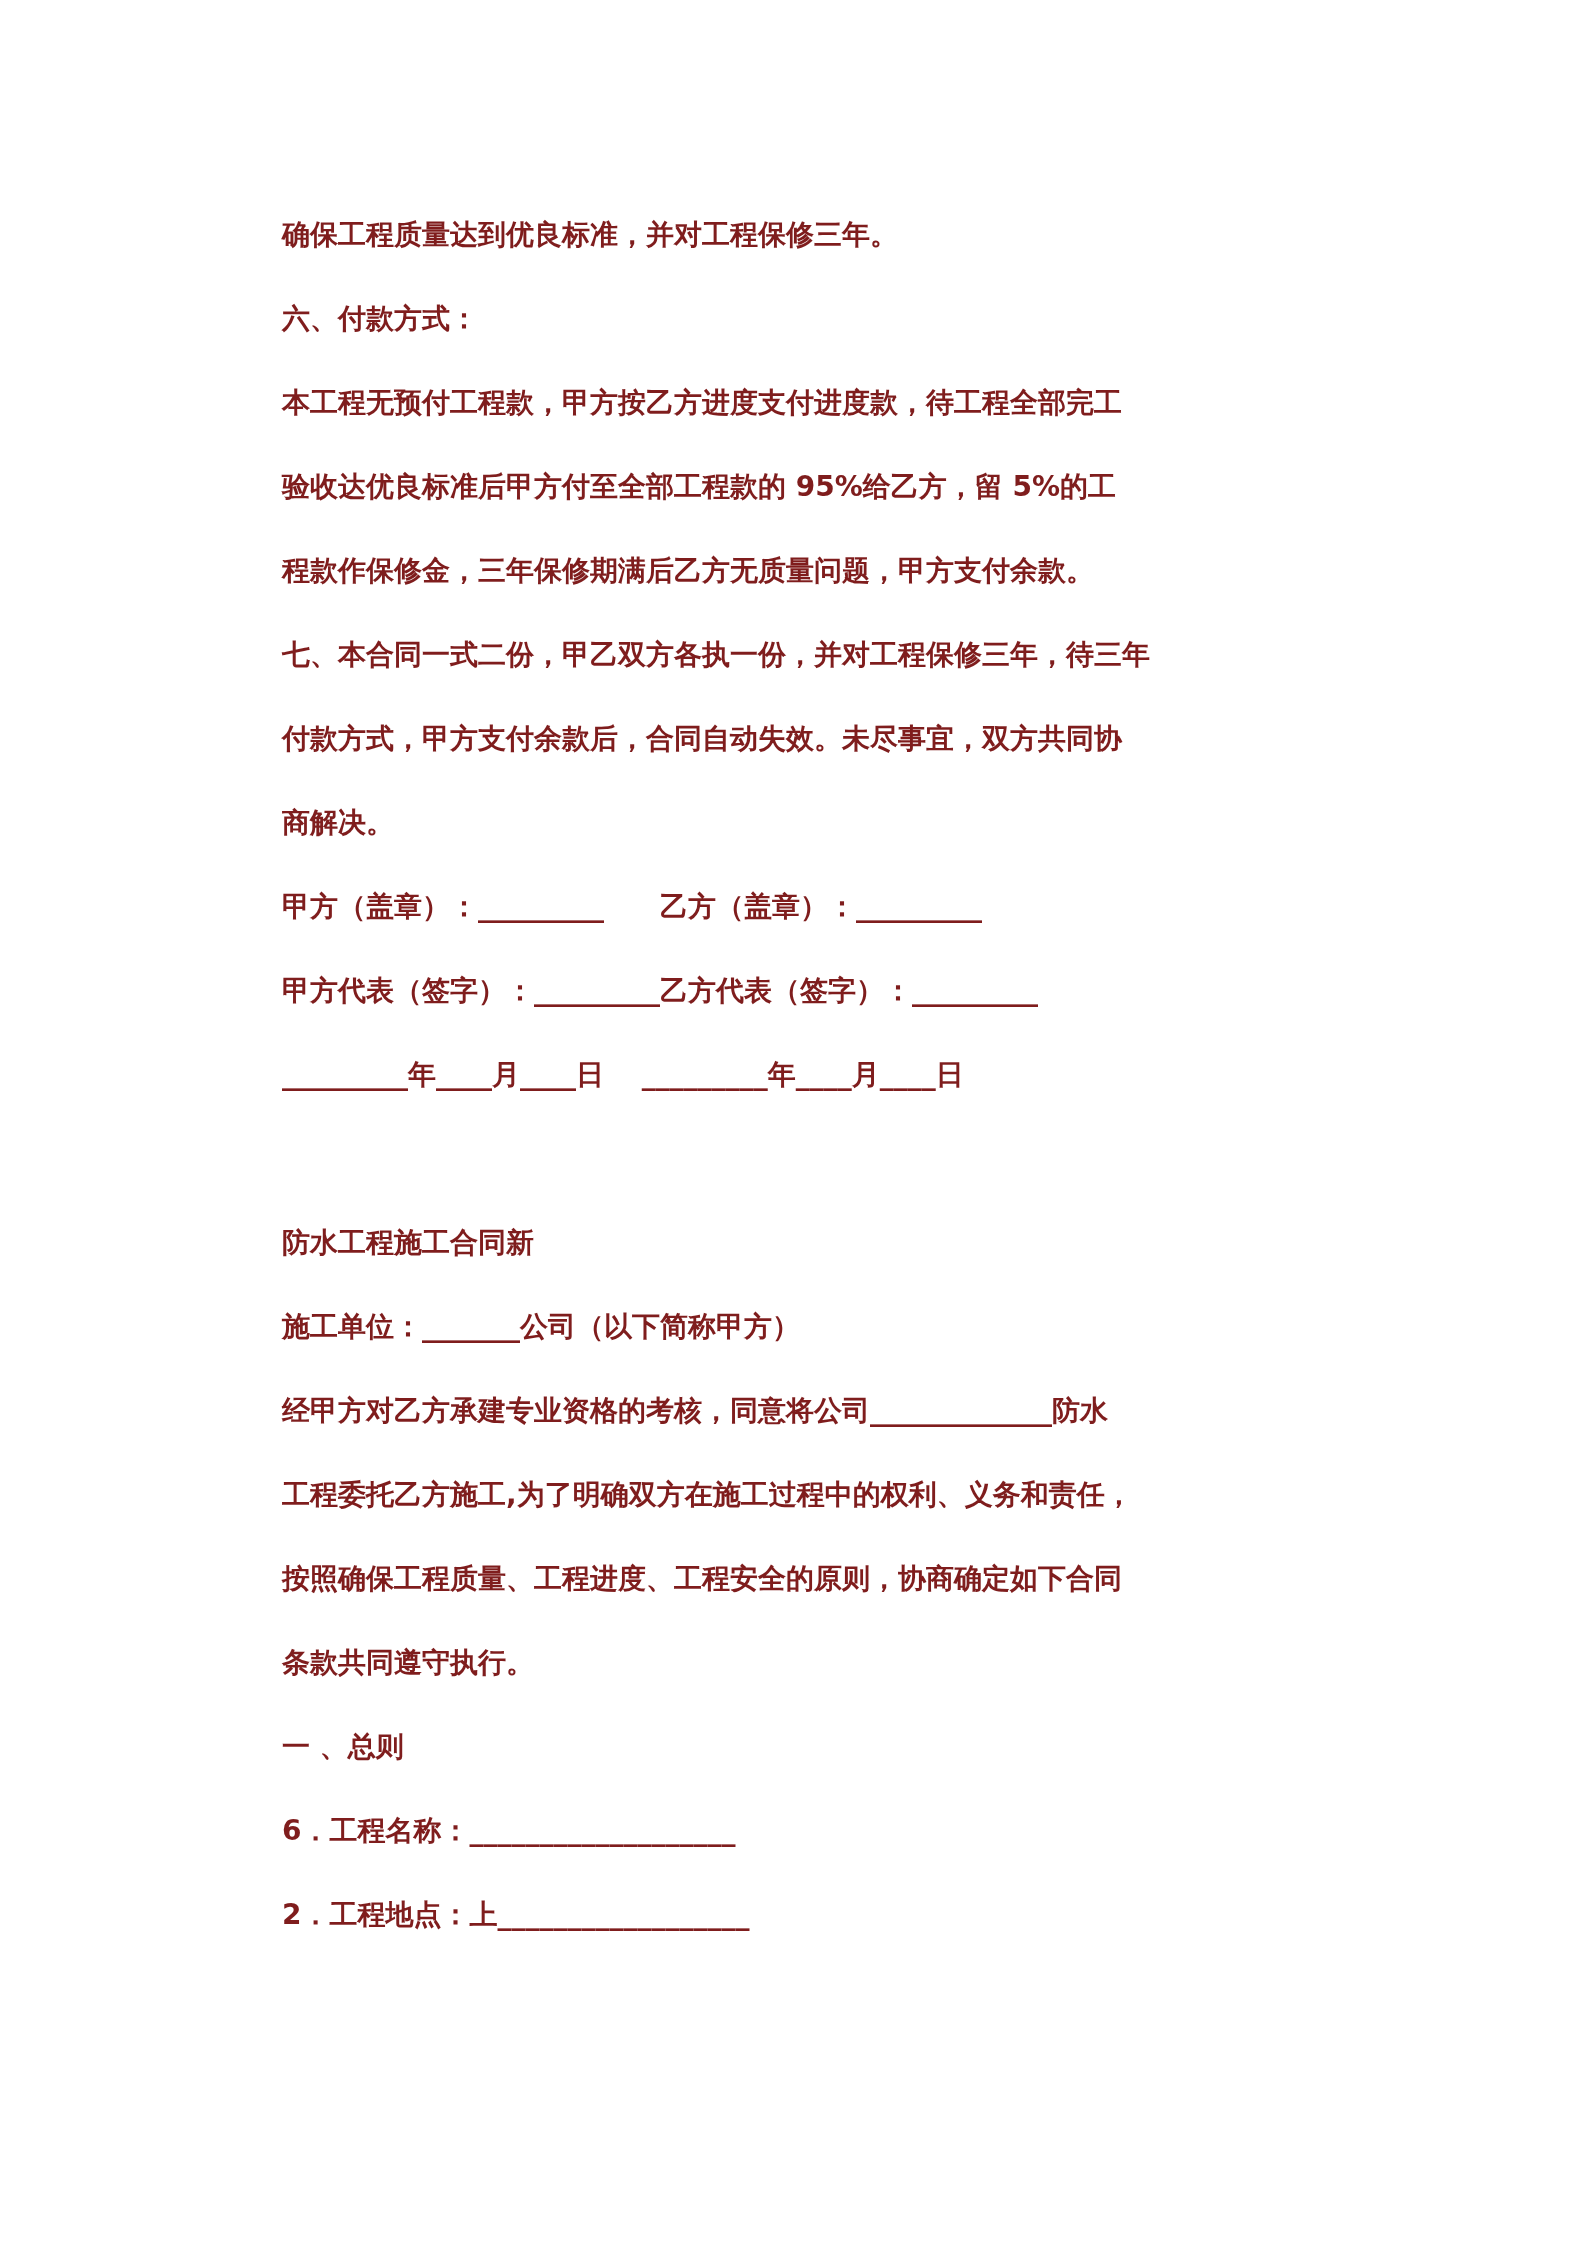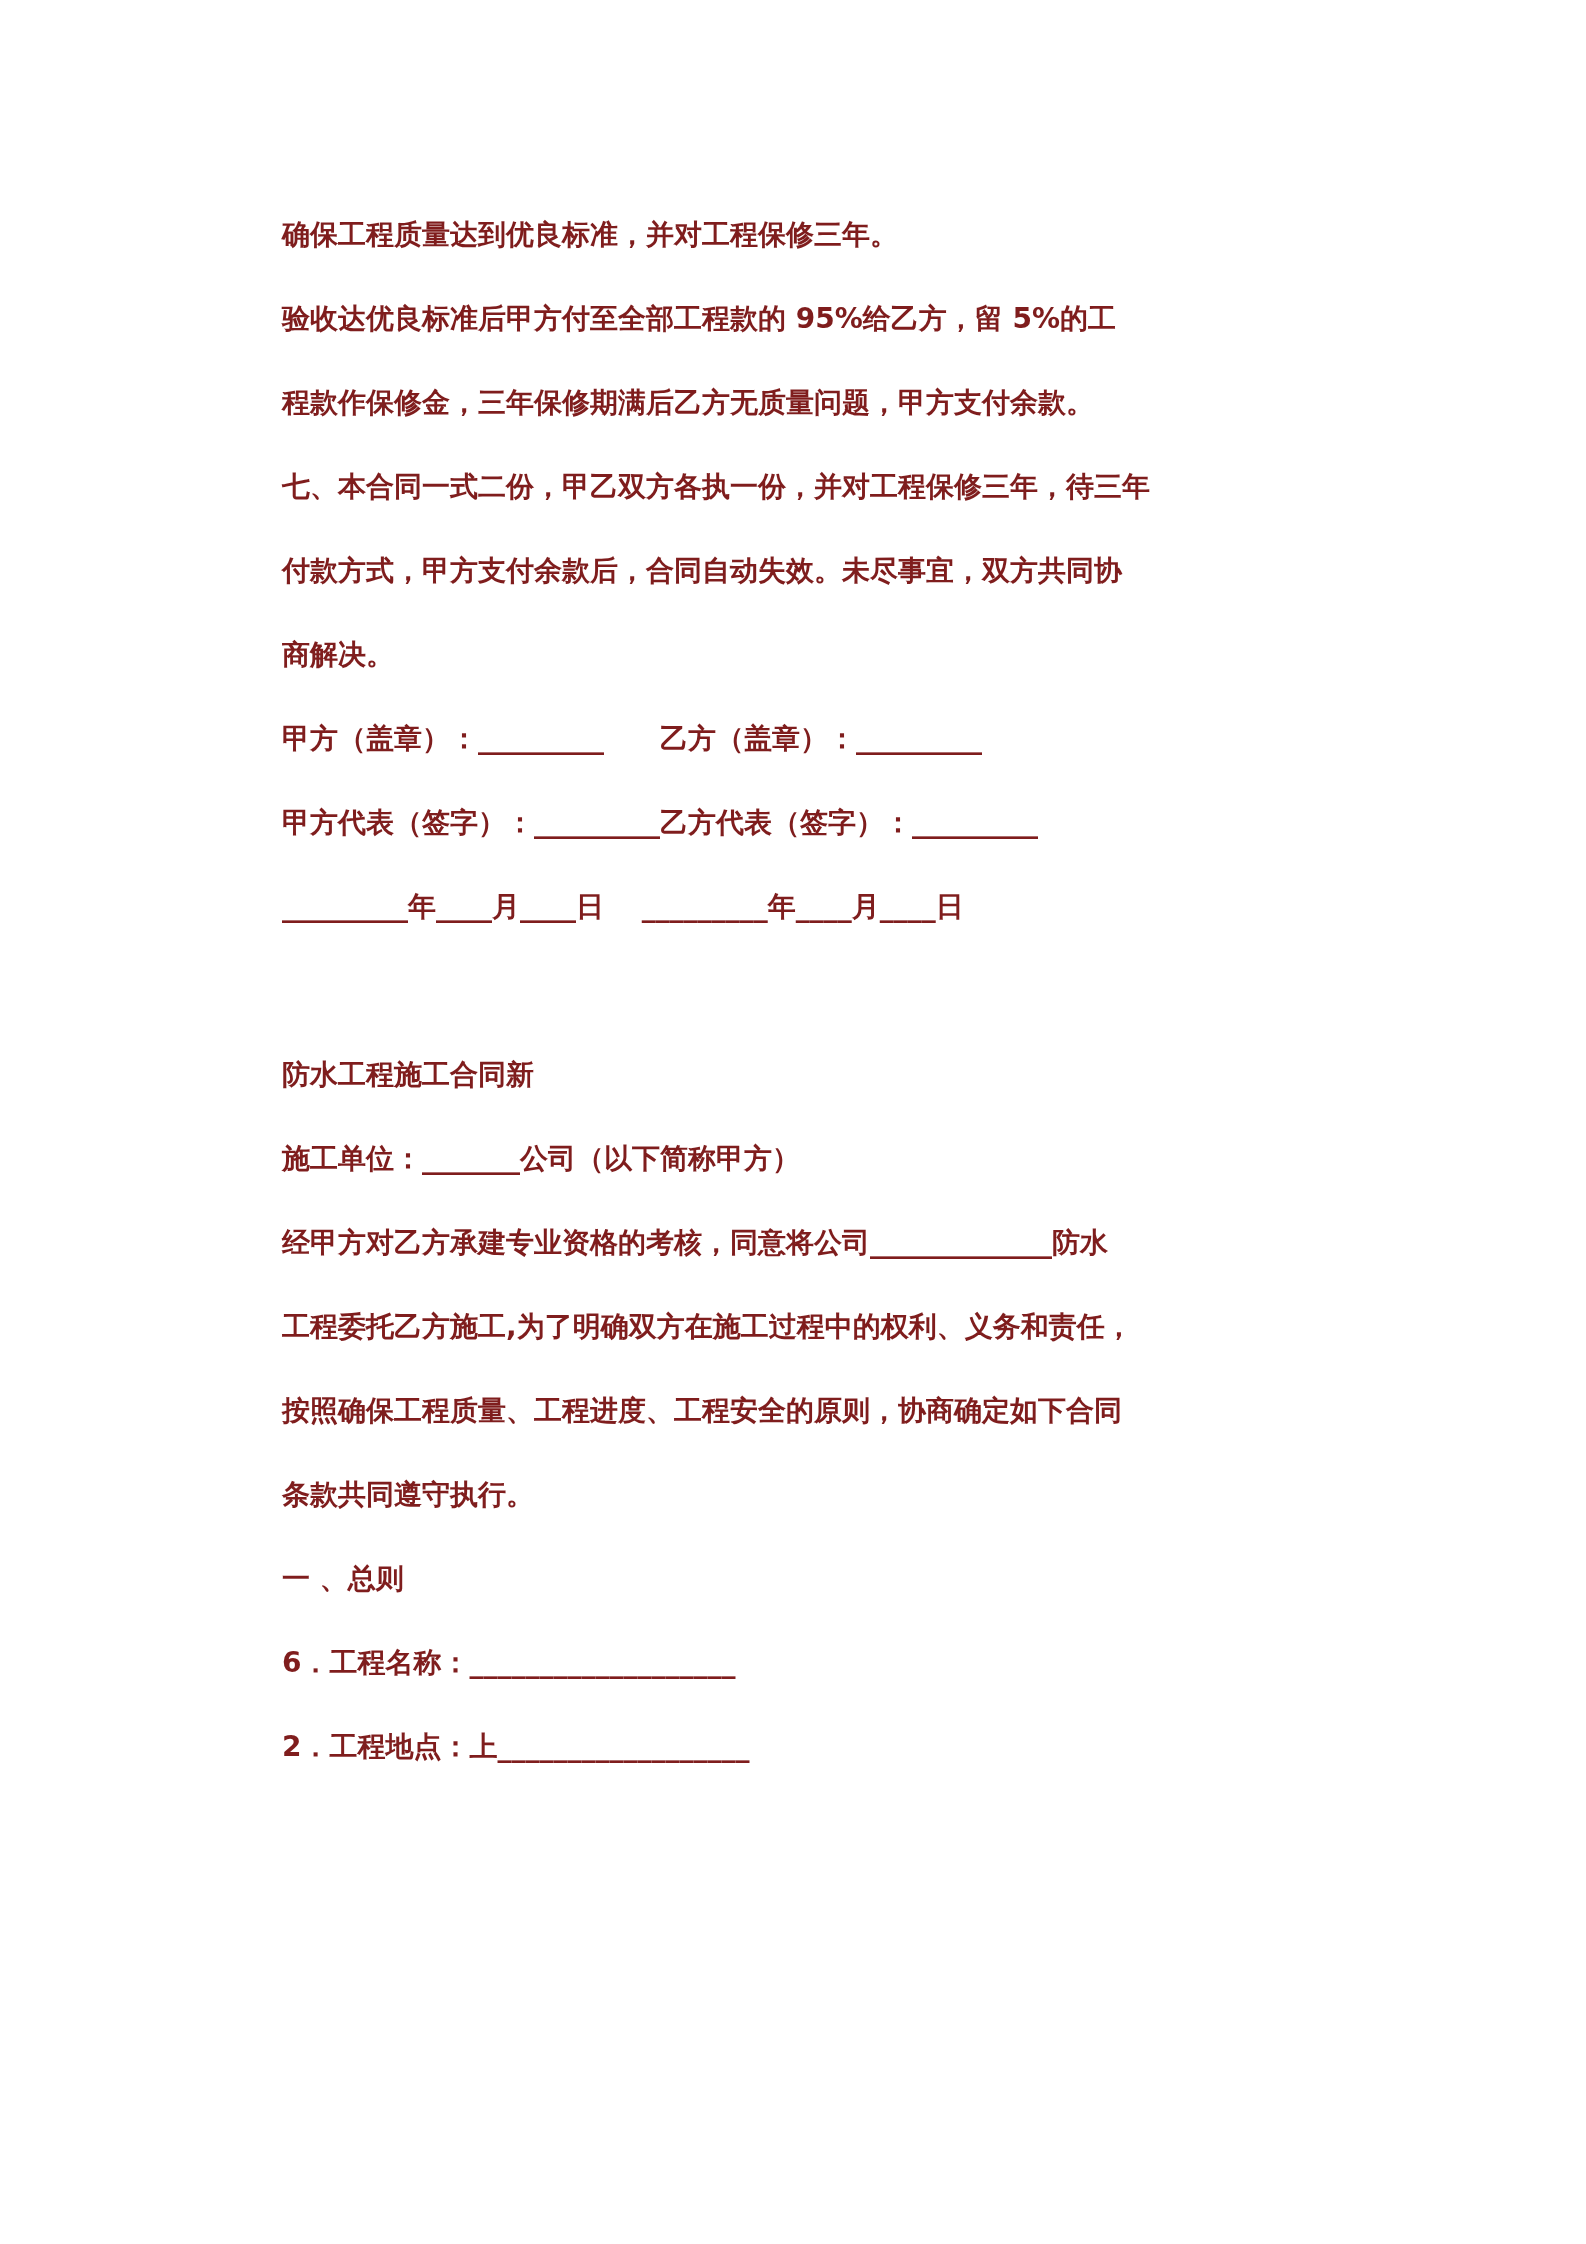--- a/index.html
+++ b/index.html
@@ -31,20 +31,22 @@
     letter-spacing: 0px;
     margin-left: 40px;
   }
 </style>
 </head>
 <body>
 
 <div class="page">
   <div class="doc-body" id="doc-body">
       <div class="line">确保工程质量达到优良标准，并对工程保修三年。</div>
+      <div class="line">六、付款方式：</div>
+      <div class="line">本工程无预付工程款，甲方按乙方进度支付进度款，待工程全部完工</div>
       <div class="line">验收达优良标准后甲方付至全部工程款的 95%给乙方，留 5%的工</div>
       <div class="line">程款作保修金，三年保修期满后乙方无质量问题，甲方支付余款。</div>
       <div class="line">七、本合同一式二份，甲乙双方各执一份，并对工程保修三年，待三年</div>
       <div class="line">付款方式，甲方支付余款后，合同自动失效。未尽事宜，双方共同协</div>
       <div class="line">商解决。</div>
       <div class="line">甲方（盖章）：_________　　乙方（盖章）：_________</div>
       <div class="line">甲方代表（签字）：_________乙方代表（签字）：_________</div>
       <div class="line">_________年____月____日　 _________年____月____日</div>
       <div class="line"></div>
       <div class="line">防水工程施工合同新</div>

